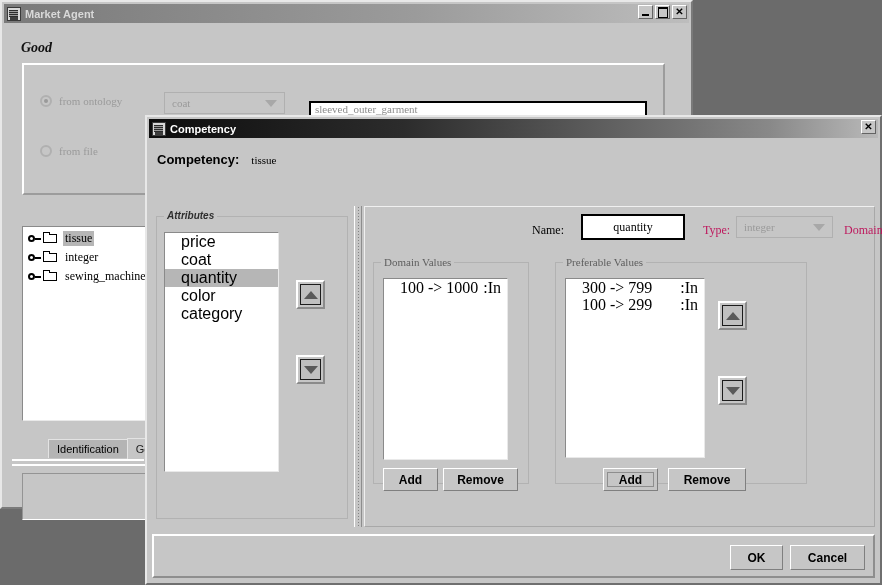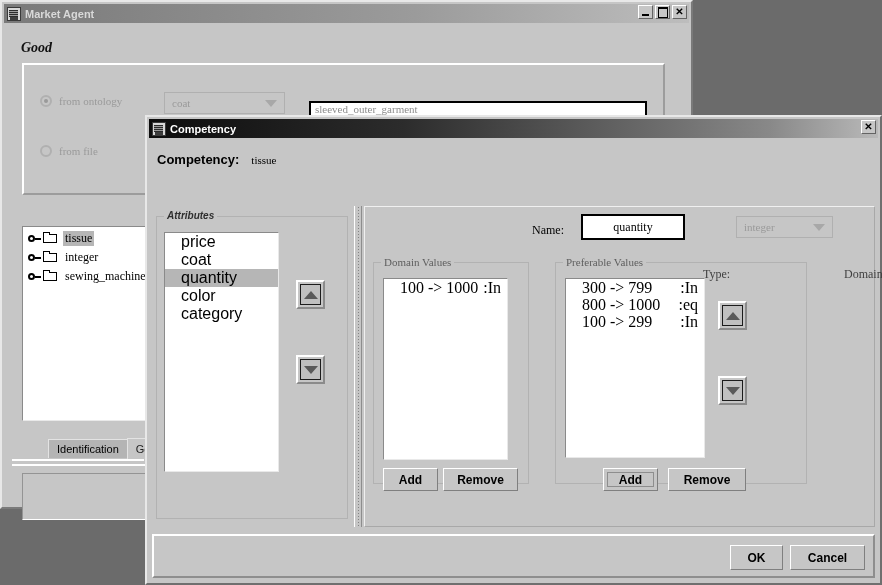--- a/index.html
+++ b/index.html
@@ -235,21 +235,21 @@
     font-size:12px; font-weight:bold; font-family:"Liberation Sans", sans-serif; color:#000;
   }
   .btn .focusbox{ position:absolute; inset:3px; border:1px solid #8e8e8e; }
 
   .name-label { position:absolute; font-size:12px; font-family:"Liberation Serif", serif; }
   .name-field {
     position:absolute; background:#fff; border:2px solid #000; box-sizing:border-box;
     display:flex; align-items:center; justify-content:center;
     font-size:12px; font-family:"Liberation Serif", serif;
   }
-  .dim-label { color:#404040;margin-top:44px; }
+  .dim-label { color:#be185d; }
 
   .comp-footer {
     position:absolute; left:3px; right:3px; bottom:3px; height:44px;
     background:#c6c6c6;
     border-top:2px solid #ffffff; border-left:2px solid #ffffff;
     border-right:2px solid #8e8e8e; border-bottom:2px solid #8e8e8e;
     box-sizing:border-box;
   }
 </style>
 </head>
@@ -407,24 +407,20 @@
         <div class="groupbox" style="left:190px; top:49px; width:252px; height:228px;">
           <div class="gb-frame"></div>
           <div class="gb-title">Preferable Values</div>
 
           <div class="listbox" style="left:10px; top:22px; width:140px; height:180px;">
             <div class="list-item mono">
               <span>300 -&gt; 799</span>
               <span>:In</span>
             </div>
             <div class="list-item mono">
-              <span>800 -&gt; 1000</span>
-              <span>:eq</span>
-            </div>
-            <div class="list-item mono">
               <span>100 -&gt; 299</span>
               <span>:In</span>
             </div>
           </div>
 
           <div class="arrow-btn" style="left:163px; top:45px;">
             <div class="inner">
                 <span class="tri-up"></span>
               </div>
           </div>

